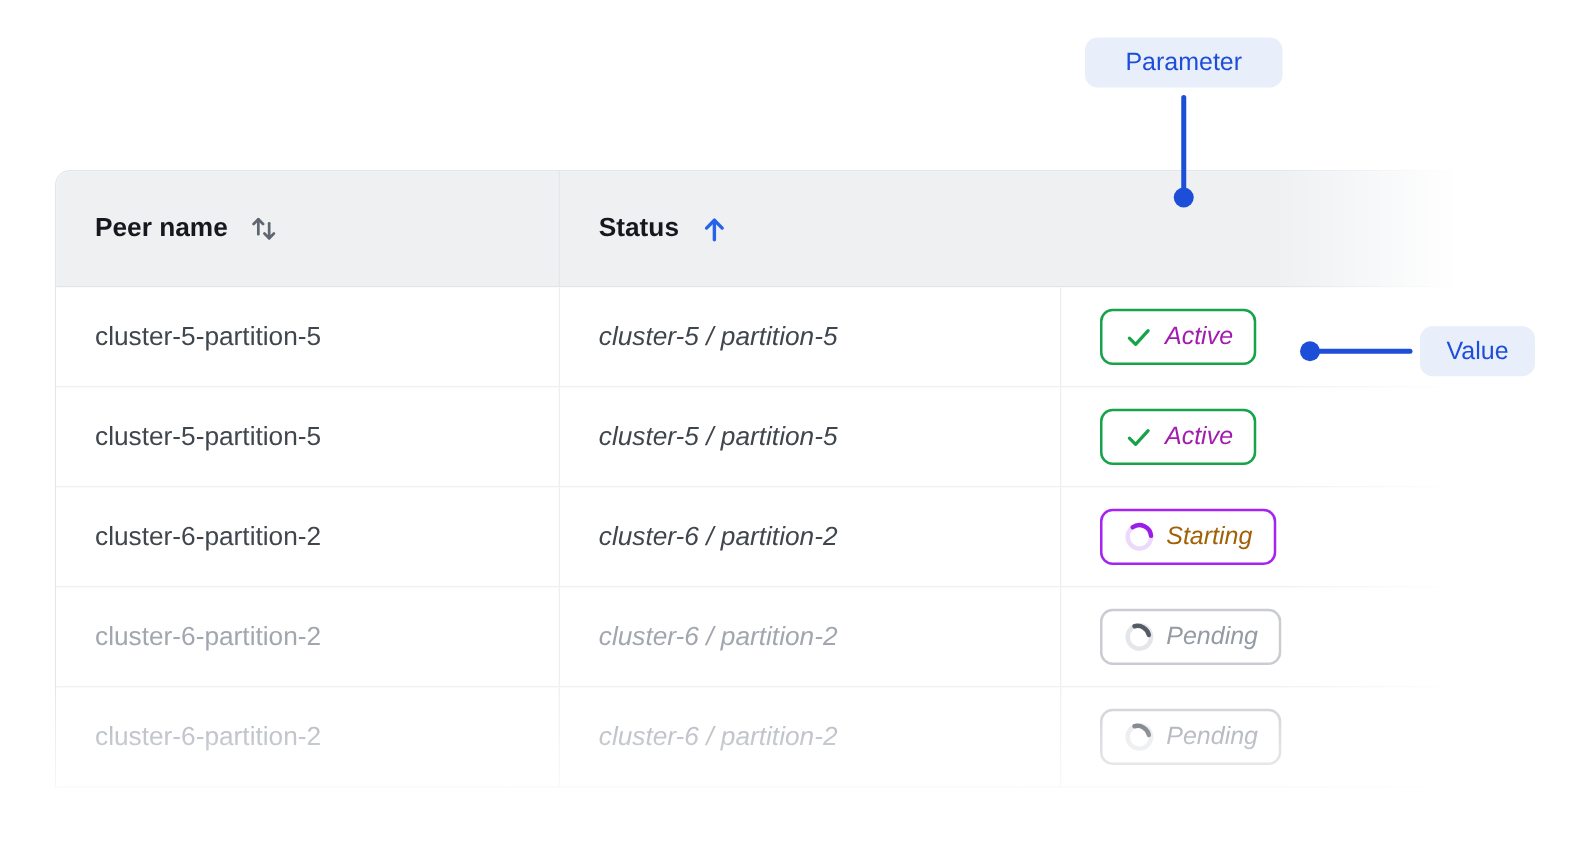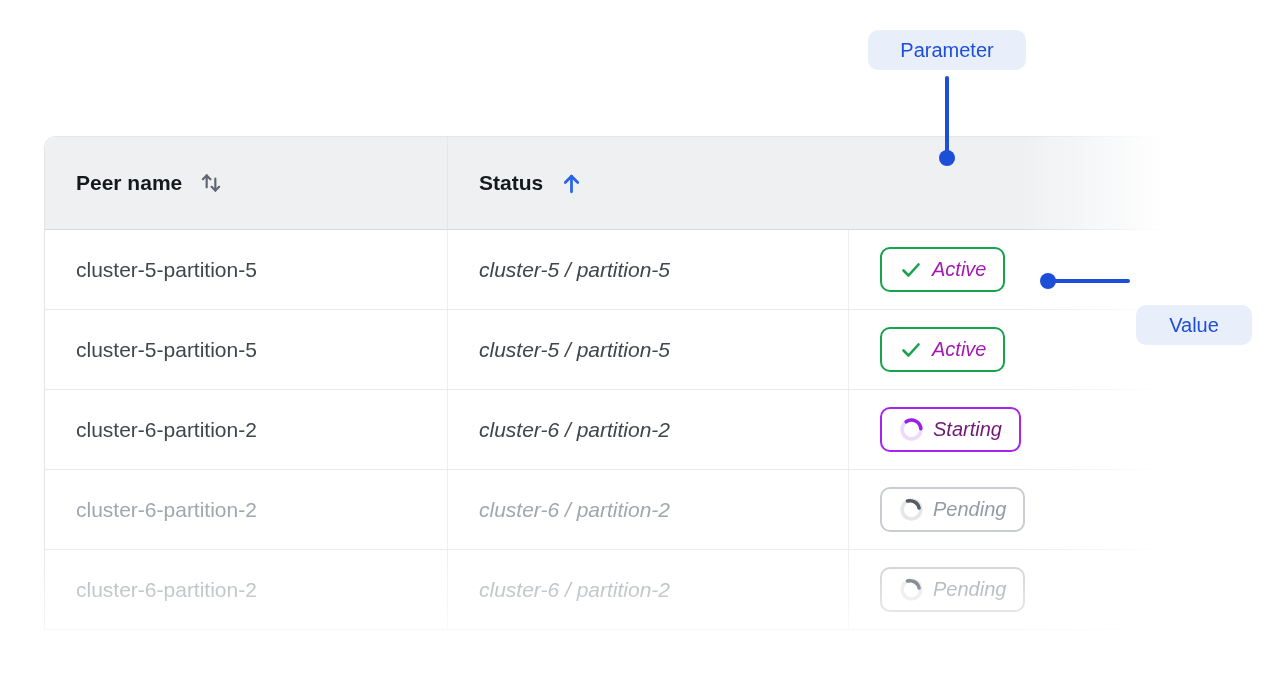--- a/index.html
+++ b/index.html
@@ -68,21 +68,21 @@
     height: 45px;
     padding: 0 17px;
     border: 2px solid;
     border-radius: 10px;
     background: #fff;
     font-size: 20px;
     font-weight: 500;
     white-space: nowrap;
   }
   .badge.active   { color: #a21caf; border-color: #16a34a; }
-  .badge.starting { color: #701a75; border-color: #a524f2; }
+  .badge.starting { color: #a16207; border-color: #a524f2; }
   .badge.pending  { color: #959ba4; border-color: #c9ccd1; }
   .badge svg { display: block; }
 
   
   .fade-right {
     position: absolute;
     left: 1020px; top: 118px;
     width: 252px; height: 570px;
     background: linear-gradient(to right, rgba(255,255,255,0) 0%, #fff 58%, #fff 100%);
     z-index: 5;
@@ -110,21 +110,21 @@
     height: 40px;
     padding: 0 10px;
     border-radius: 10px;
     background: #e9eefb;
     color: #1d4ed8;
     font-size: 20px;
     font-weight: 500;
     z-index: 10;
   }
   .pill-parameter { left: 868px; top: 30px; width: 158px; }
-  .pill-value     { left: 1136px; top: 261px; width: 116px; margin-top: 44px; }
+  .pill-value     { left: 1136px; top: 261px; width: 92px; }
   .callout-vline {
     position: absolute;
     left: 945px; top: 76px;
     width: 4px; height: 82px;
     border-radius: 2px;
     background: #1d4ed8;
     z-index: 10;
   }
   .callout-hline {
     position: absolute;

